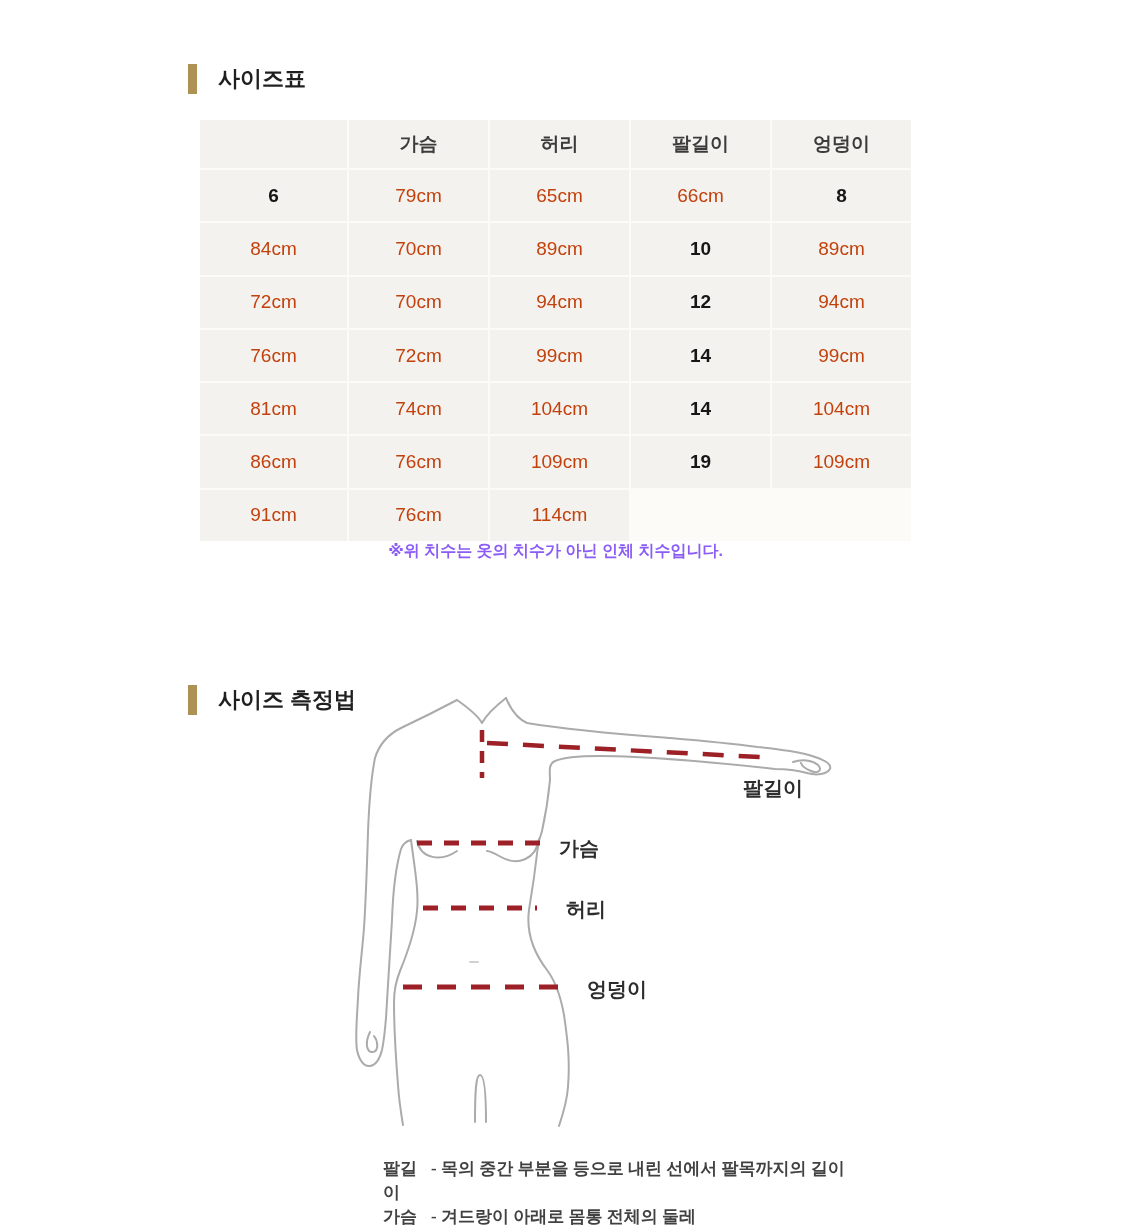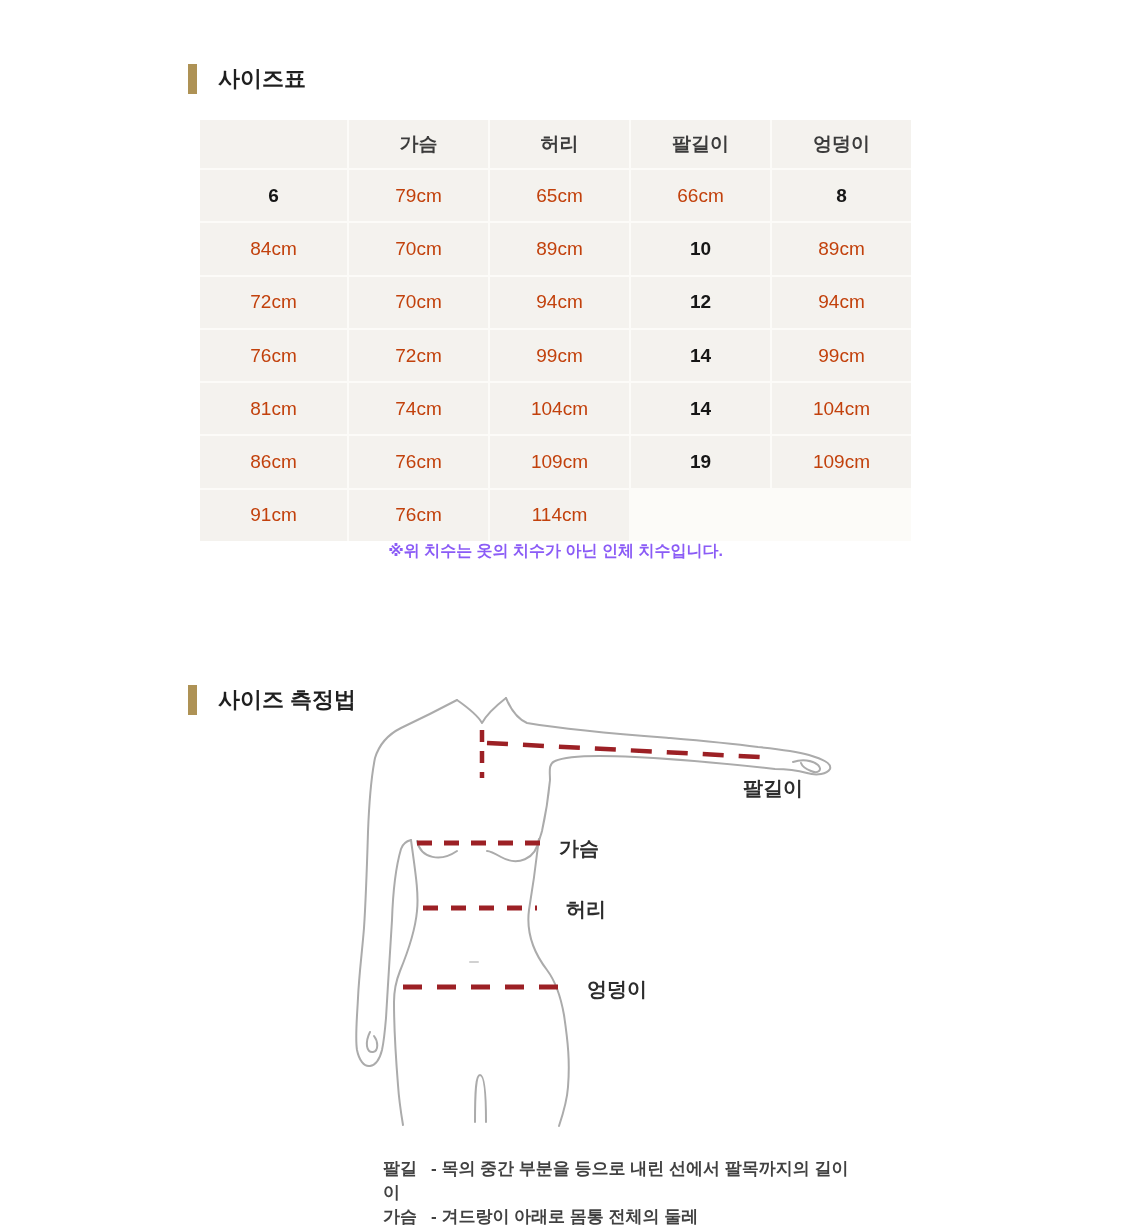--- a/index.html
+++ b/index.html
@@ -37,21 +37,21 @@
   
   .diagram{position:absolute;left:330px;top:670px;width:560px;height:480px;}
   .outline{fill:none;stroke:#ababab;stroke-width:2;stroke-linecap:round;stroke-linejoin:round;}
   .dash{fill:none;stroke-linecap:butt;}
   .dlabel{font-family:"Liberation Sans","DejaVu Sans",sans-serif;font-size:20px;font-weight:600;fill:#2d2d2d;}
 
   
   .legend{position:absolute;left:383px;top:1157px;font-size:17px;font-weight:600;color:#414141;}
   .legend-row{display:flex;line-height:24px;}
   .legend-term{width:48px;flex:0 0 48px;}
-  .legend-desc{white-space:nowrap;}
+  .legend-desc{white-space:nowrap;font-family:Liberation Serif, serif;}
 </style>
 </head>
 <body>
 
 <div class="sec-head" style="left:188px;top:64px;">
   <span class="accent-bar"></span>
   <h2 class="sec-title">사이즈표</h2>
 </div>
 
 <div class="size-table">

